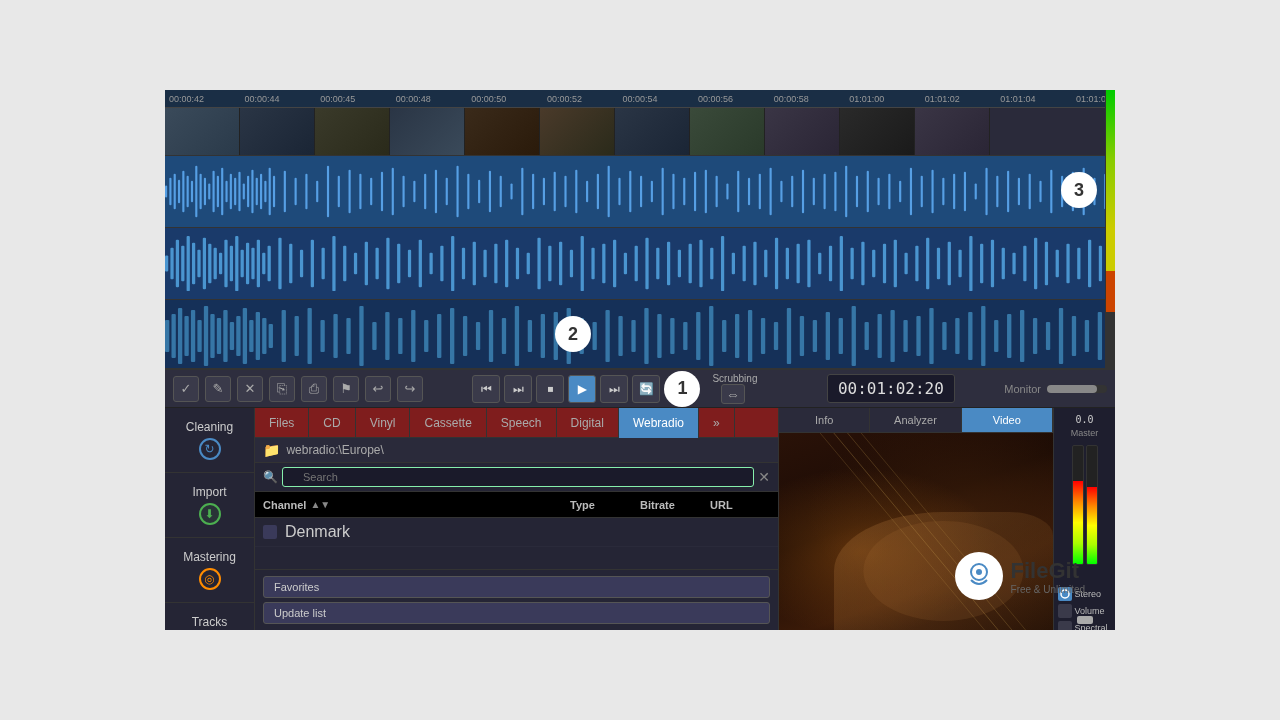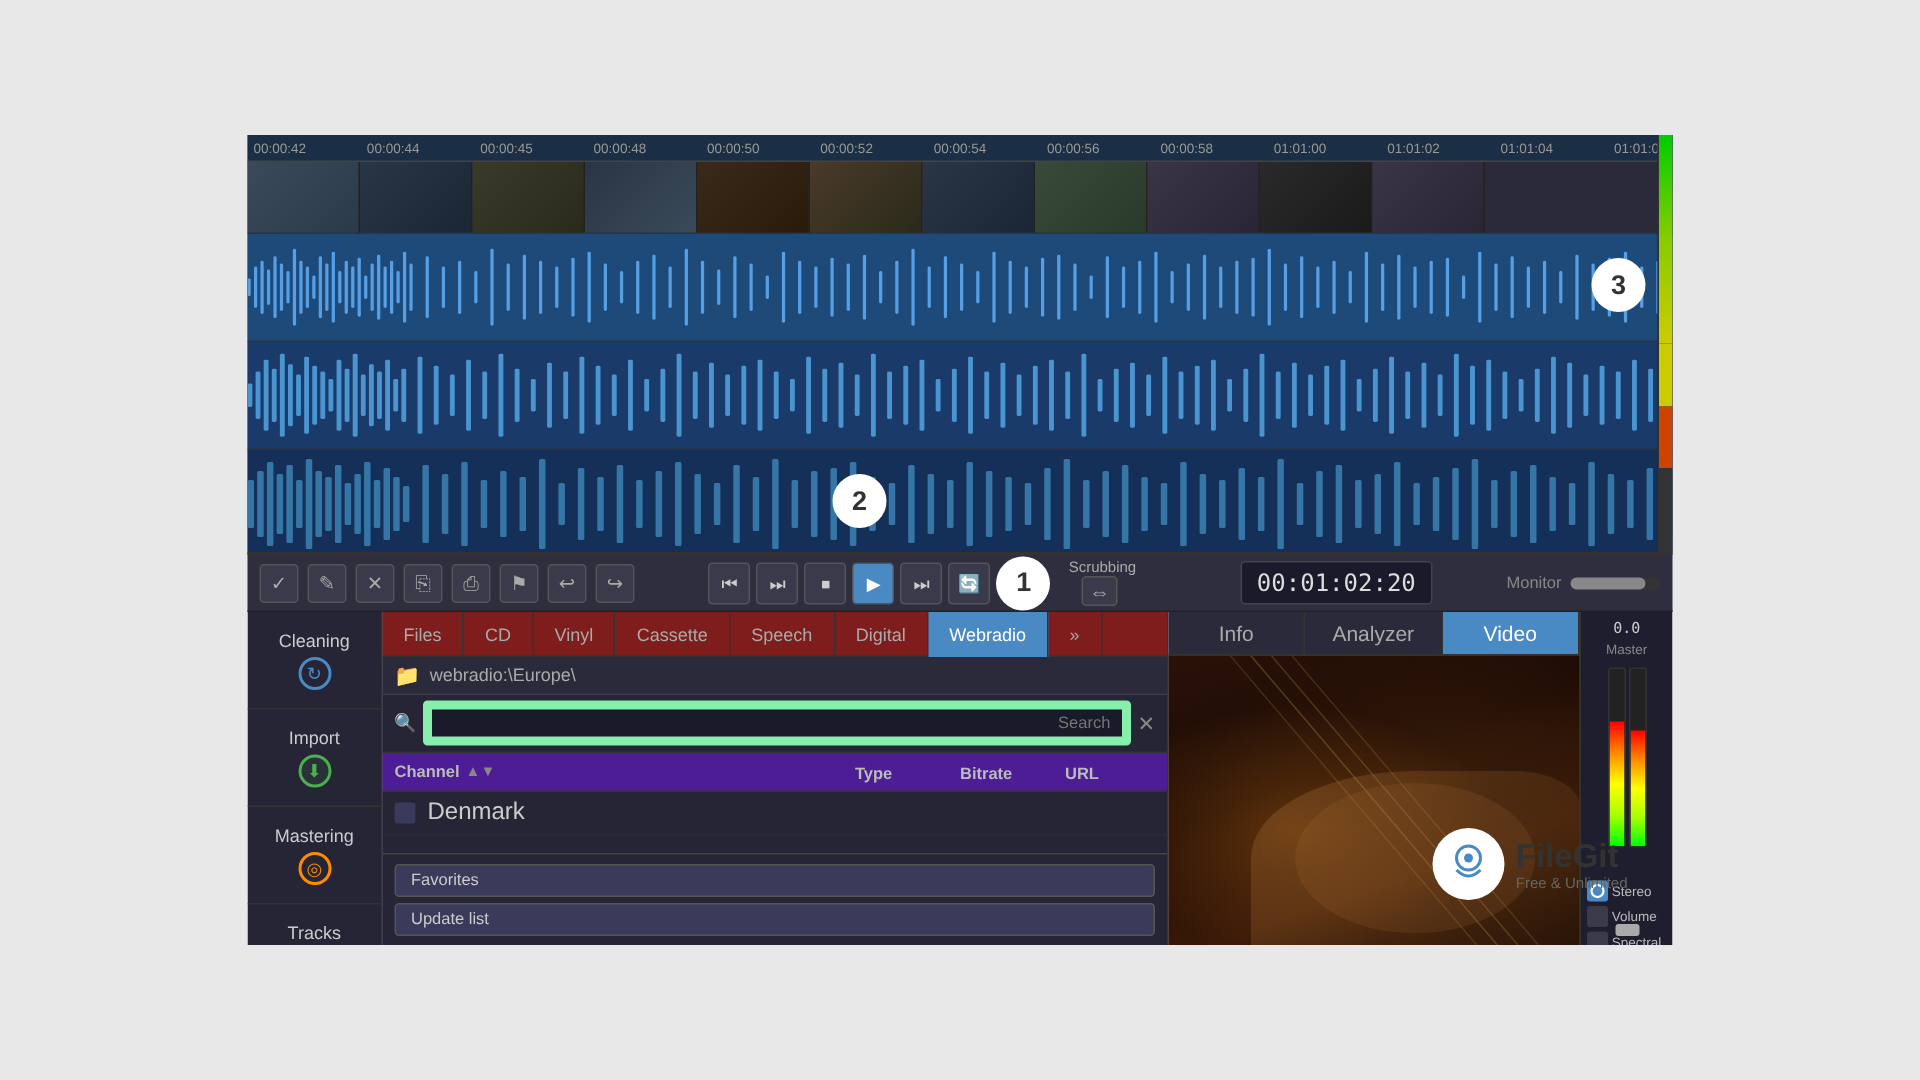--- a/index.html
+++ b/index.html
@@ -269,21 +269,21 @@
 
     .path-icon {
       font-size: 14px;
       color: #4af;
     }
 
     
     .table-header {
       display: flex;
       align-items: center;
-      background: #4c1d95;
+      background: #000000;
       border-bottom: 1px solid #333;
       height: 26px;
       padding: 0 8px;
     }
 
     .col-channel { flex: 1; display: flex; align-items: center; gap: 4px; }
     .col-type { width: 70px; }
     .col-bitrate { width: 70px; }
     .col-url { width: 60px; }
 
@@ -348,26 +348,25 @@
       align-items: center;
       padding: 4px 8px;
       background: #252535;
       border-bottom: 1px solid #333;
       gap: 4px;
     }
 
     .search-input {
       flex: 1;
       background: #1a1a2a;
-      border: 6px solid #86efac;
+      border: 1px solid #86efac;
       border-radius: 3px;
-      padding: 3px 8px;
+      padding: 3px 20px;
       color: #ccc;
       font-size: 11px;
-      text-align: right;
     }
 
     .search-clear {
       color: #888;
       cursor: pointer;
       font-size: 14px;
     }
 
     
     .right-panel {
@@ -380,21 +379,21 @@
     .right-tabs {
       display: flex;
       background: #2a2a3a;
       border-bottom: 1px solid #333;
     }
 
     .right-tab {
       flex: 1;
       text-align: center;
       padding: 6px;
-      font-size: 14px;
+      font-size: 11px;
       color: #aaa;
       cursor: pointer;
       border-right: 1px solid #333;
     }
 
     .right-tab.active { background: #4a8ac4; color: white; }
 
     .guitar-image {
       flex: 1;
       background: linear-gradient(135deg, #1a0a05 0%, #3a1a08 30%, #2a0f04 60%, #1a0a05 100%);

